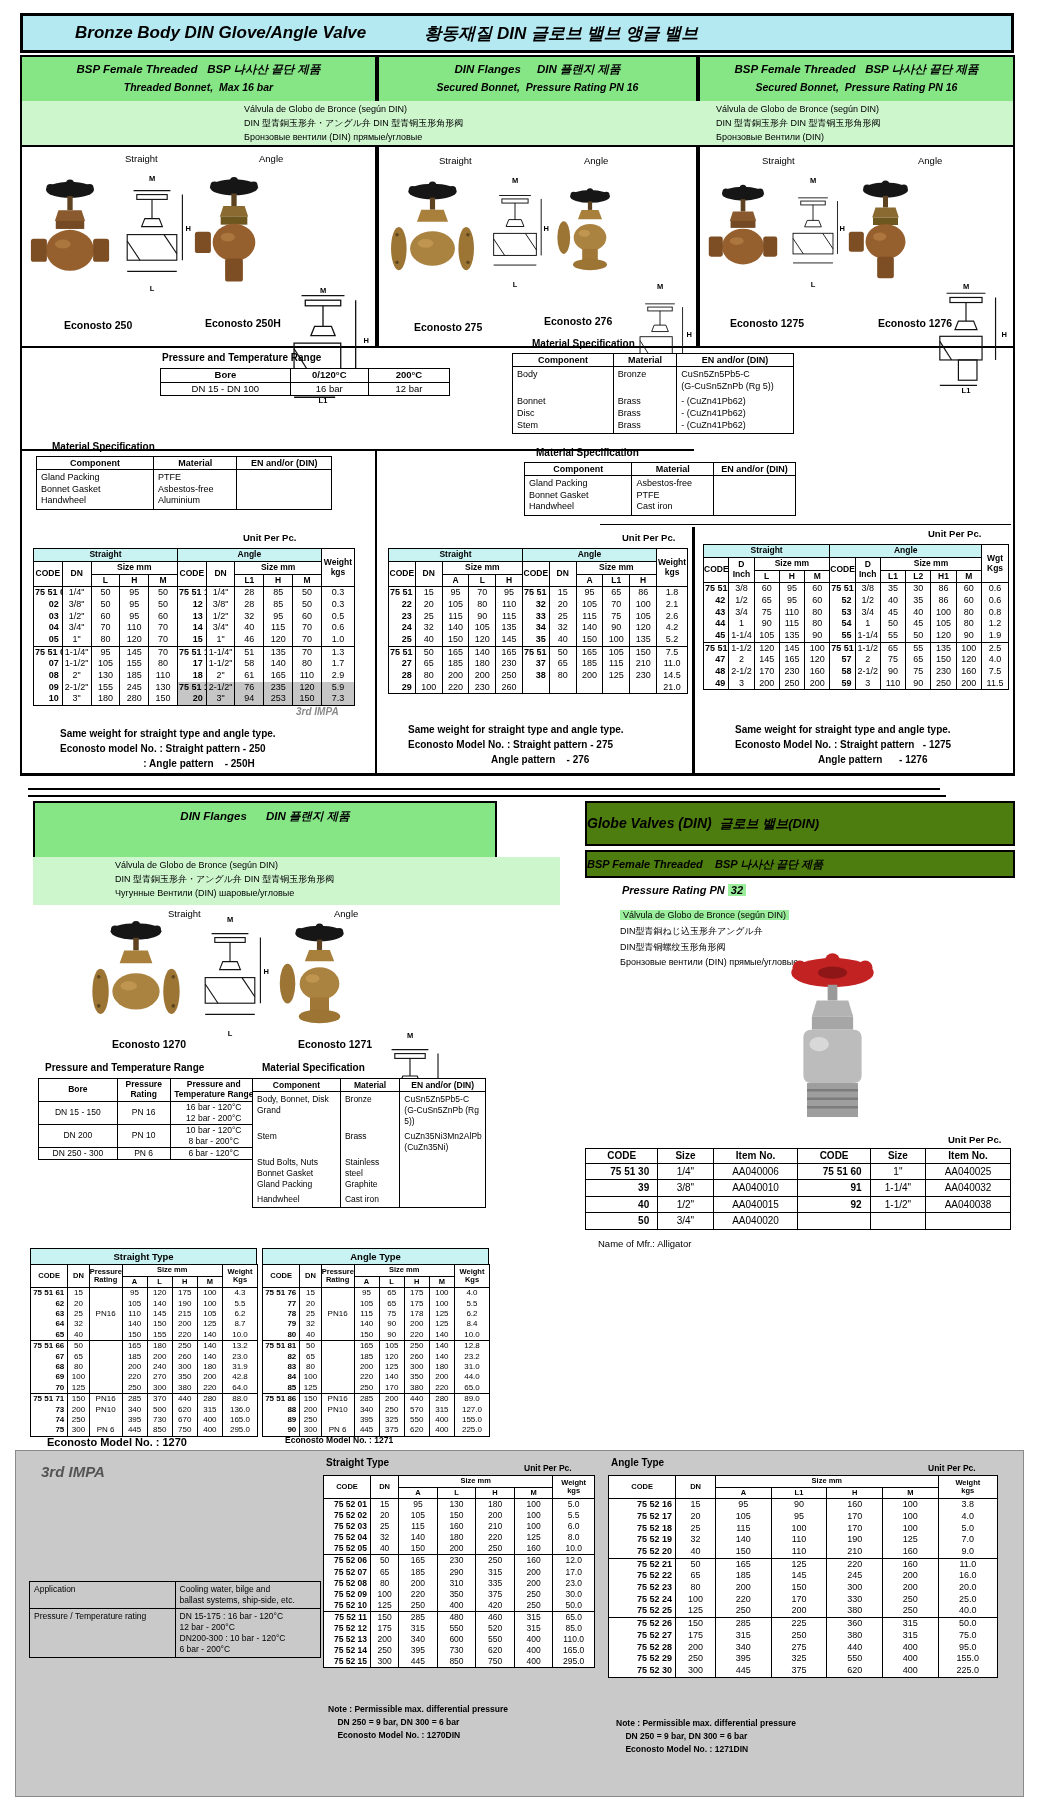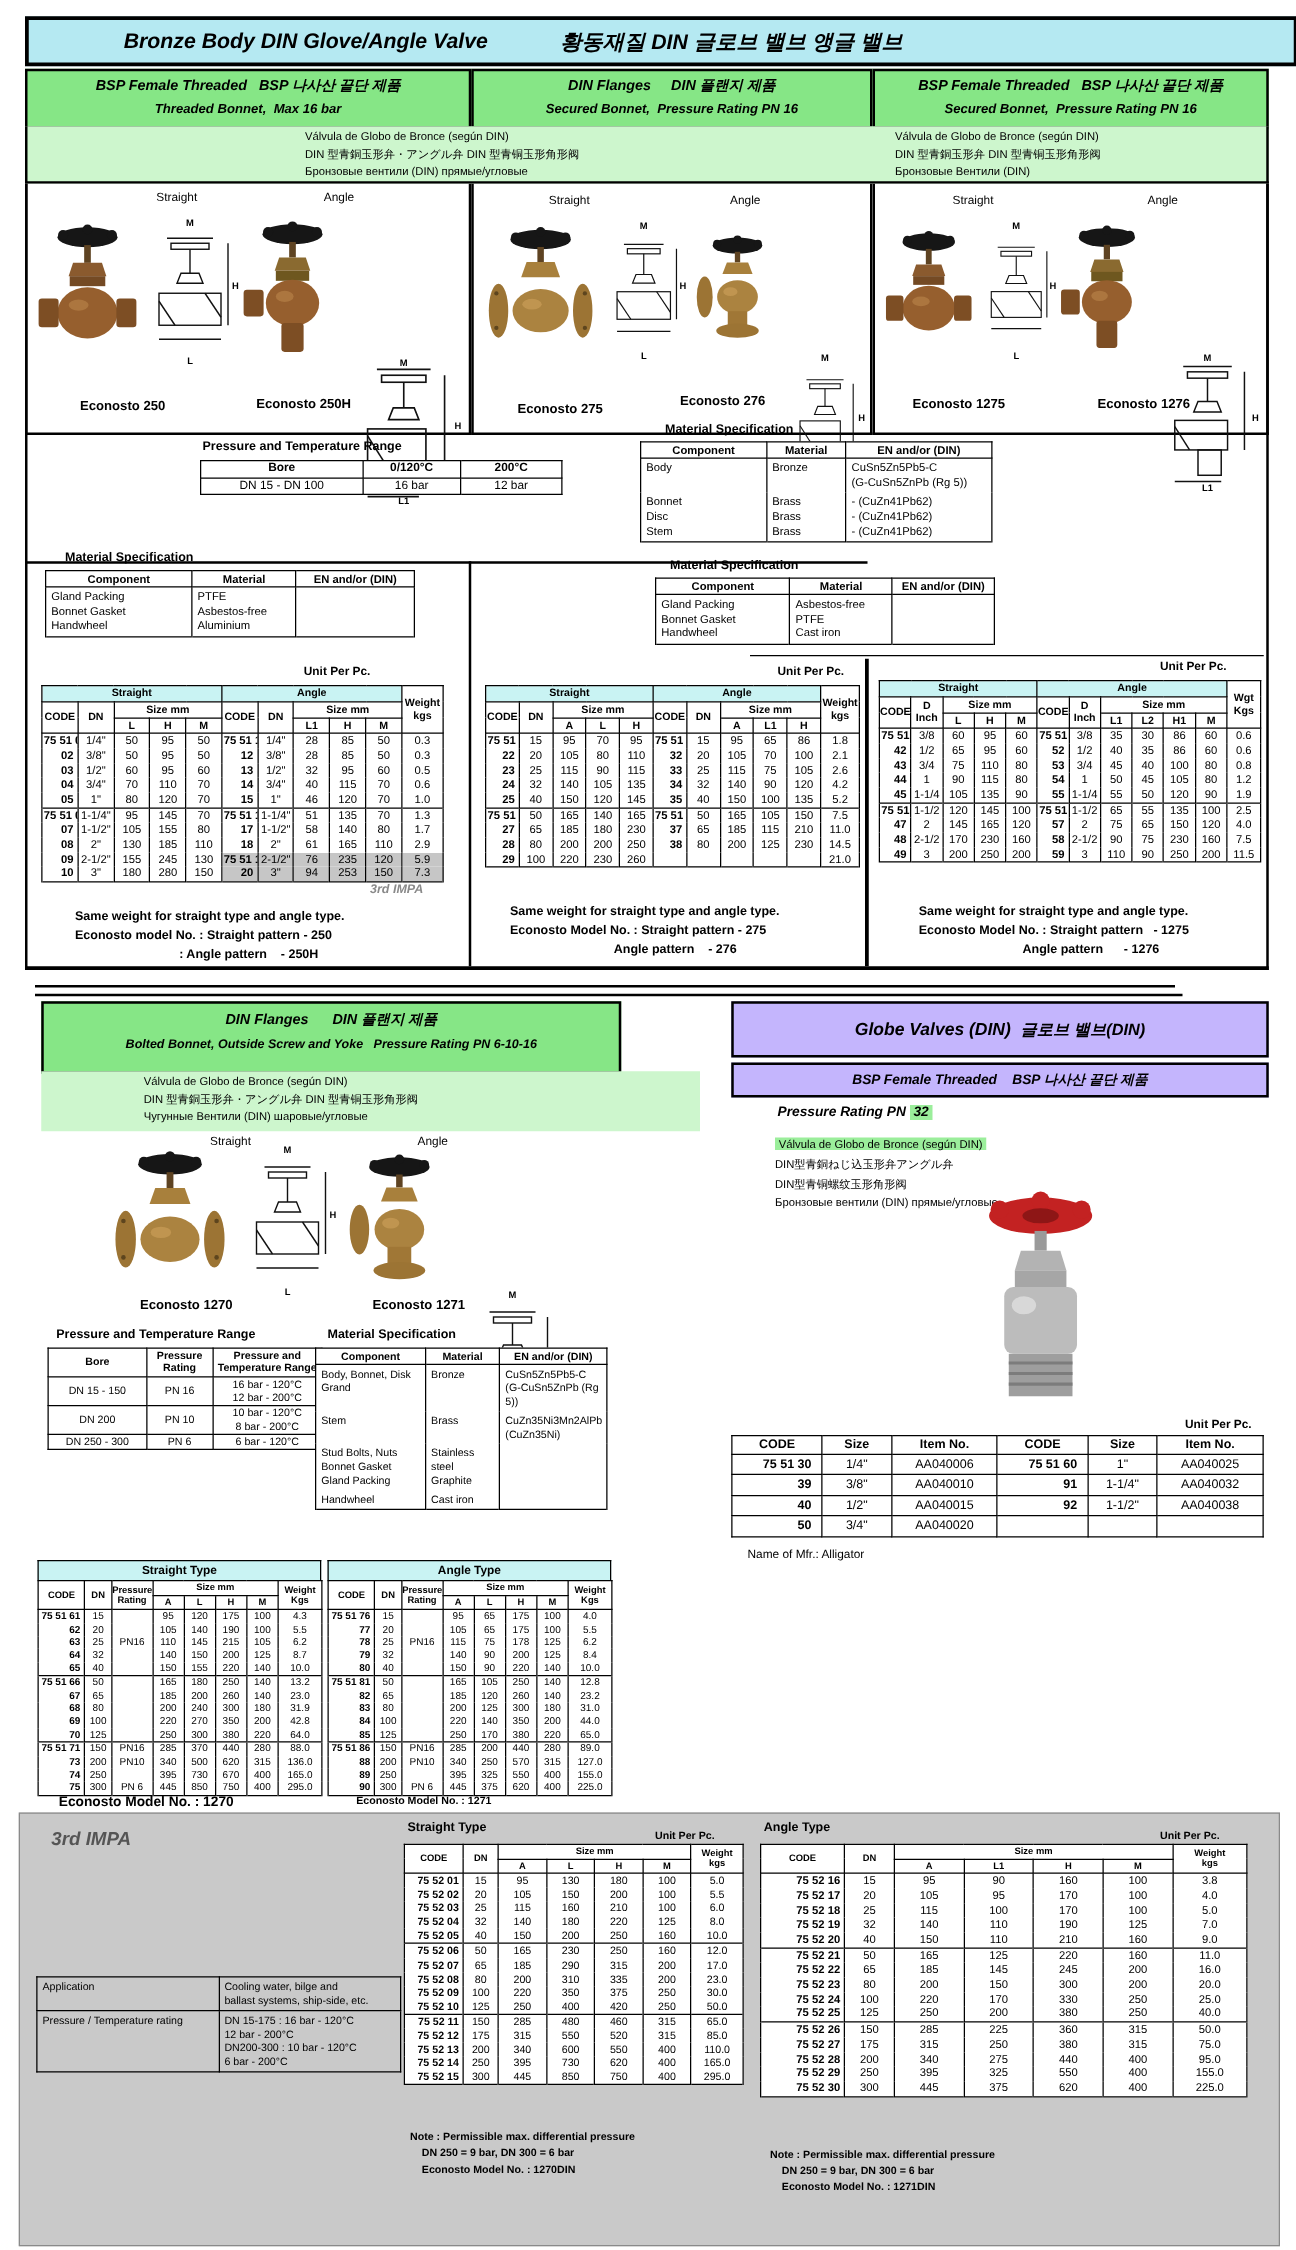--- a/index.html
+++ b/index.html
@@ -5,21 +5,21 @@
   html,body{margin:0;padding:0;background:#e8e8e8;}
   #page{position:relative;width:1037px;height:1800px;background:#fff;margin:0 auto;
         font-family:"Liberation Sans","DejaVu Sans",sans-serif;color:#000;overflow:hidden;}
   .abs{position:absolute;}
   .bi{font-weight:bold;font-style:italic;}
   .b{font-weight:bold;}
   .preline{white-space:pre-line;}
   .rule{position:absolute;background:#000;}
   
   #title{left:20px;top:13px;width:988px;height:34px;background:#b5e9f2;border:3px solid #000;
-         display:flex;align-items:center;font-size:17px;padding-left:24px;}
+         display:flex;align-items:center;font-size:17px;}
   #title .en{margin-left:52px;}
   #title .kr{margin-left:58px;}
   
   .s1h{top:55px;height:40px;background:#86e686;border:2px solid #000;text-align:center;
        font-size:11.5px;line-height:1.55;padding-top:4px;}
   
   #mlband{left:20px;top:101px;width:991px;height:44px;background:#cdf6cd;border:2px solid #000;border-top:none;}
   .mltext{font-size:9px;line-height:1.55;white-space:pre-line;}
   
   .imgbox{top:147px;height:199px;background:#fff;border:2px solid #000;border-top:none;}
@@ -62,21 +62,21 @@
   .gvt td:nth-child(1),.gvt td:nth-child(4){text-align:right;font-weight:bold;padding-right:8px;}
   .gvt td{line-height:1.55;}
   .mt{border-collapse:collapse;background:#fff;border:1px solid #000;table-layout:fixed;font-size:9px;}
   .mt th{border:1px solid #000;font-weight:bold;padding:1px 2px;}
   .mt td{border-left:1px solid #000;border-right:1px solid #000;vertical-align:top;text-align:left;
          padding:2px 4px;white-space:pre-line;line-height:1.3;}
   .note{font-size:9.5px;font-weight:bold;line-height:1.5;white-space:pre;}
   .unit{font-size:9.5px;font-weight:bold;}
   .impa-tag{font-size:10px;font-weight:bold;font-style:italic;color:#8a8a8a;}
   
-  .gvbar{background:#c4b5fd;border:2px solid #000;text-align:center;}
+  .gvbar{background:#4d7c0f;border:2px solid #000;}
   .hl-green{background:#9bee9b;padding:0 3px;}
   #gray3{left:15px;top:1450px;width:1007px;height:345px;background:#c9c9c9;border:1px solid #8a8a8a;}
   .app{border-collapse:collapse;table-layout:fixed;font-size:8.5px;}
   .app td{border:1px solid #000;padding:2px 4px;vertical-align:top;white-space:pre-line;line-height:1.3;text-align:left;}
 </style>
 </head>
 <body>
 
 <svg width="0" height="0" style="position:absolute" aria-hidden="true">
 <defs>
@@ -869,21 +869,20 @@
   </table>
   <div class="abs note preline" style="left:735px;top:722px;font-size:10px;">Same weight for straight type and angle type.
 Econosto Model No. : Straight pattern   - 1275
                               Angle pattern      - 1276</div>
 
   <div class="rule" style="left:28px;top:788px;width:912px;height:2px;"></div>
   <div class="rule" style="left:28px;top:795px;width:918px;height:2px;"></div>
 
   <div class="abs bi" style="left:33px;top:801px;width:460px;height:50px;background:#86e686;border:2px solid #000;text-align:center;padding-top:4px;font-size:11.5px;line-height:1.7;">
     <div><span>DIN Flanges</span>&nbsp;&nbsp;&nbsp;&nbsp;&nbsp;&nbsp;<span>DIN 플랜지 제품</span></div>
-    <div style="font-size:10px;"><span>Bolted Bonnet, Outside Screw and Yoke</span>&nbsp;&nbsp;&nbsp;<span>Pressure Rating PN 6-10-16</span></div>
   </div>
   <div class="abs" style="left:33px;top:857px;width:527px;height:48px;background:#cdf6cd;">
     <div class="abs mltext preline" style="left:82px;top:2px;">Válvula de Globo de Bronce (según DIN)
 DIN 型青銅玉形弁・アングル弁   DIN 型青铜玉形角形阀
 Чугунные Вентили (DIN)   шаровые/угловые</div>
   </div>
 
   <span class="abs lab" style="left:168px;top:908px;">Straight</span>
   <span class="abs lab" style="left:334px;top:908px;">Angle</span>
   <svg class="abs" style="left:86px;top:915px;" width="100" height="120">

